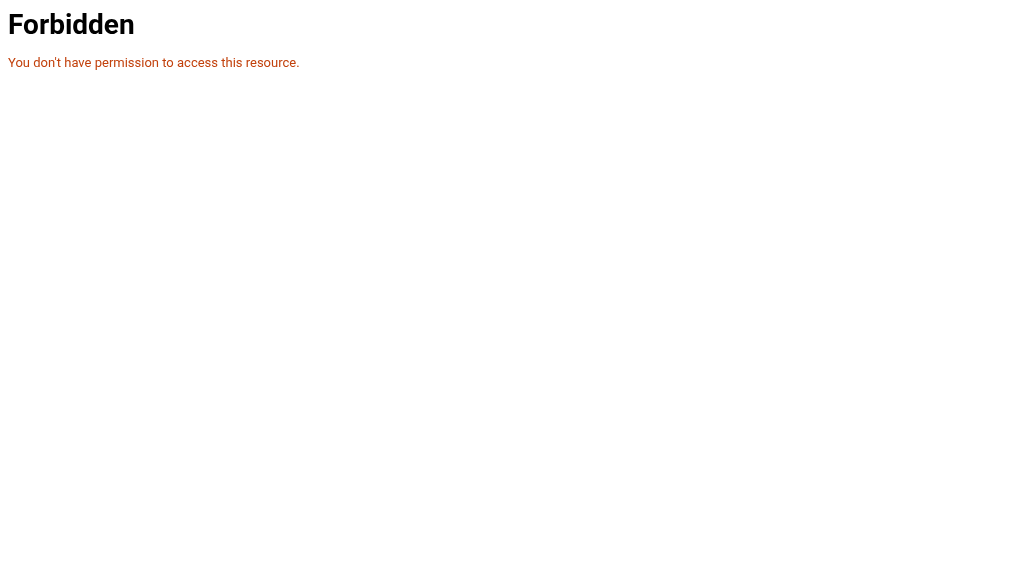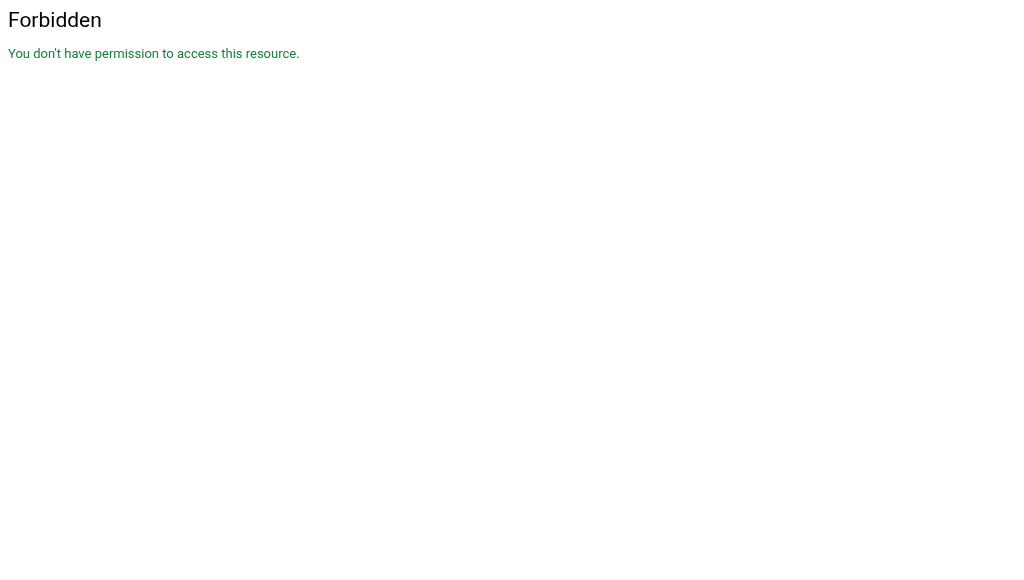--- a/index.html
+++ b/index.html
@@ -3,29 +3,29 @@
   <meta charset="utf-8">
   <style>
     body {
       margin: 0;
       padding: 8px;
       font-family: -apple-system, BlinkMacSystemFont, "Segoe UI", Roboto, Helvetica, Arial, sans-serif;
       background: #ffffff;
       color: #000000;
     }
     h1 {
-      font-size: 21px;
-      font-weight: normal;
+      font-size: 28px;
+      font-weight: bold;
       margin: 0 0 14px 0;
       padding: 0;
     }
     p {
       font-size: 13px;
       margin: 0;
       padding: 0;
-      color: #15803d;
+      color: #c2410c;
     }
   </style>
 </head>
 <body>
 
 <h1>Forbidden</h1>
 <p>You don't have permission to access this resource.</p>
 
 </body></html>

